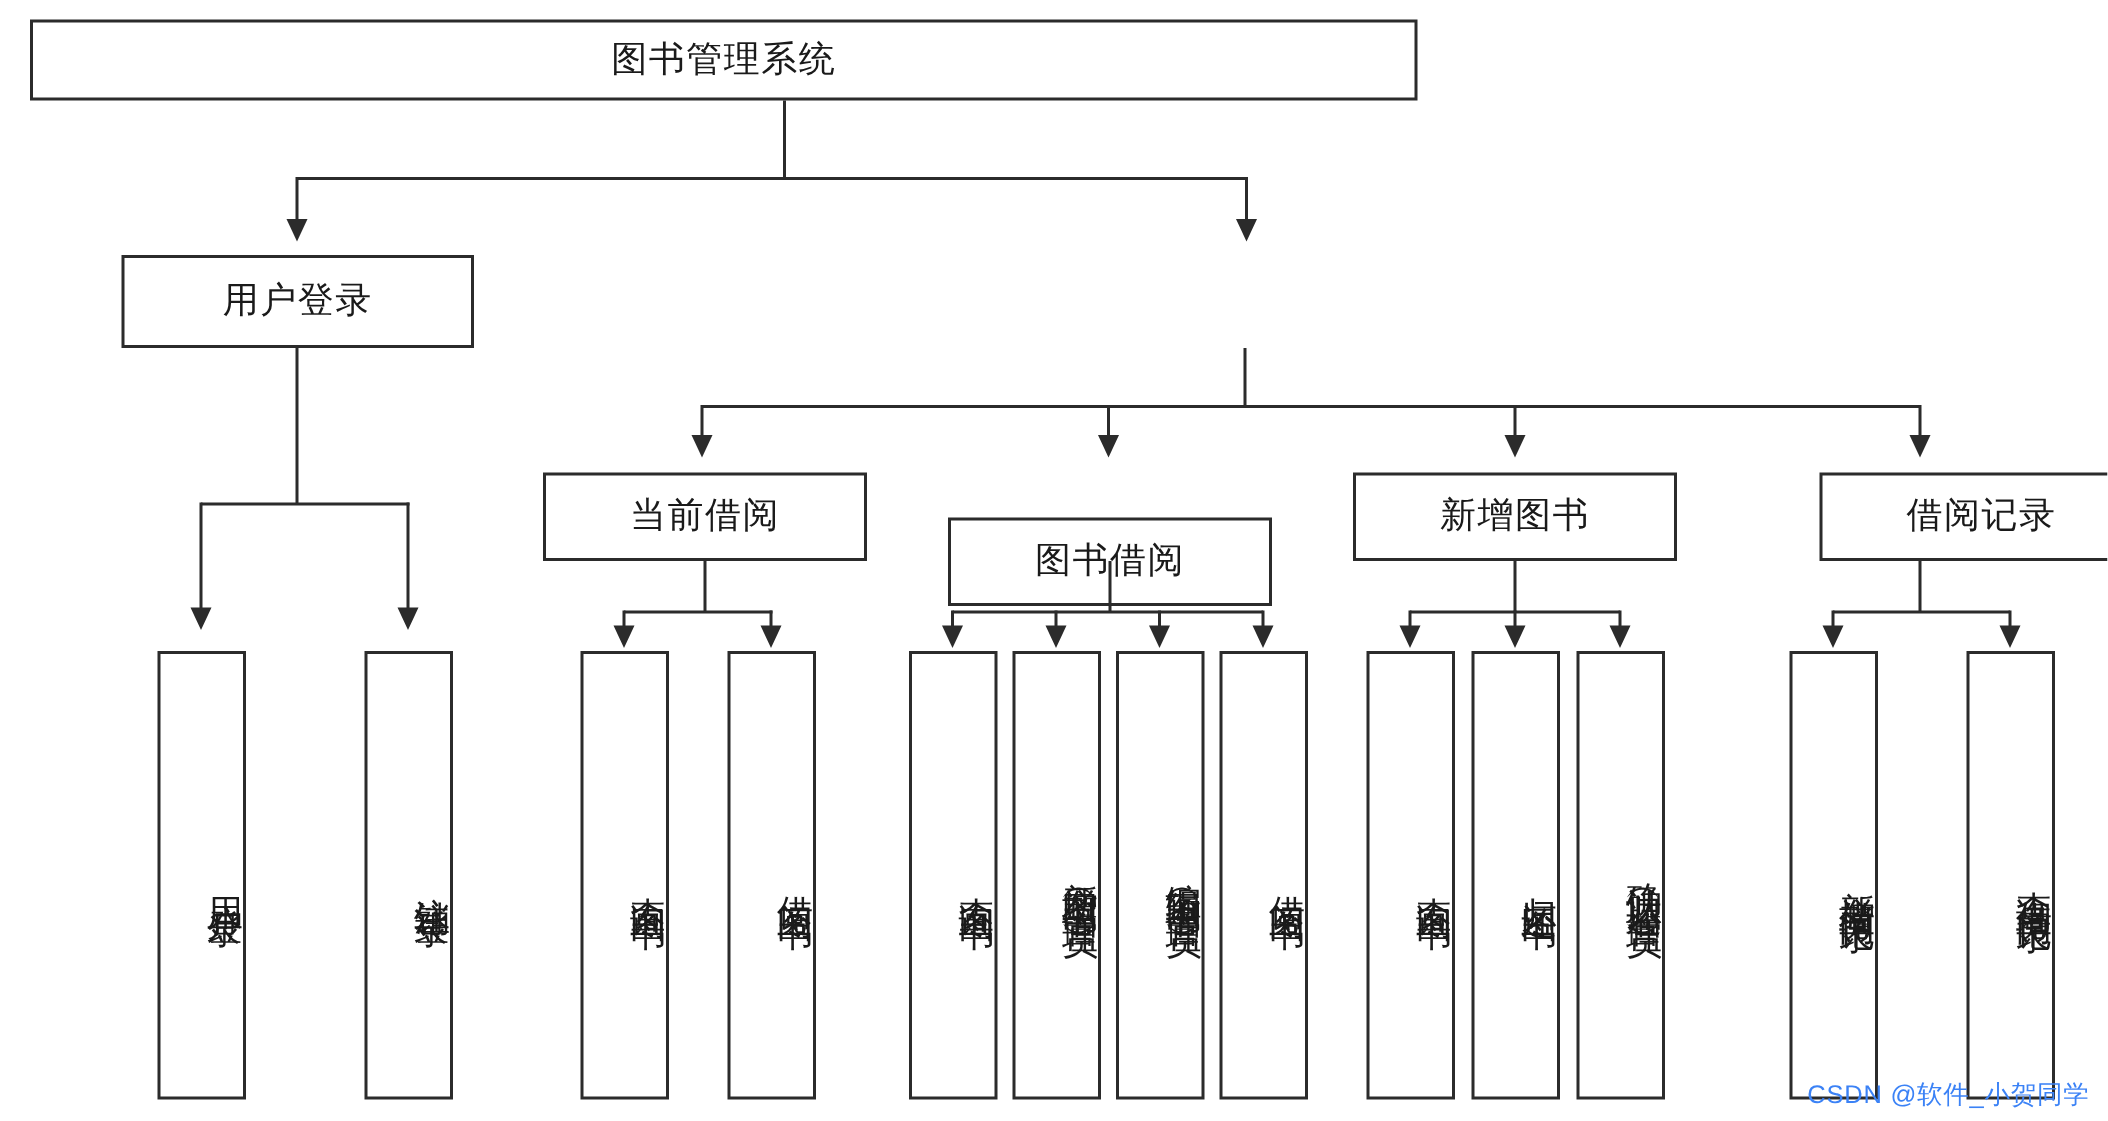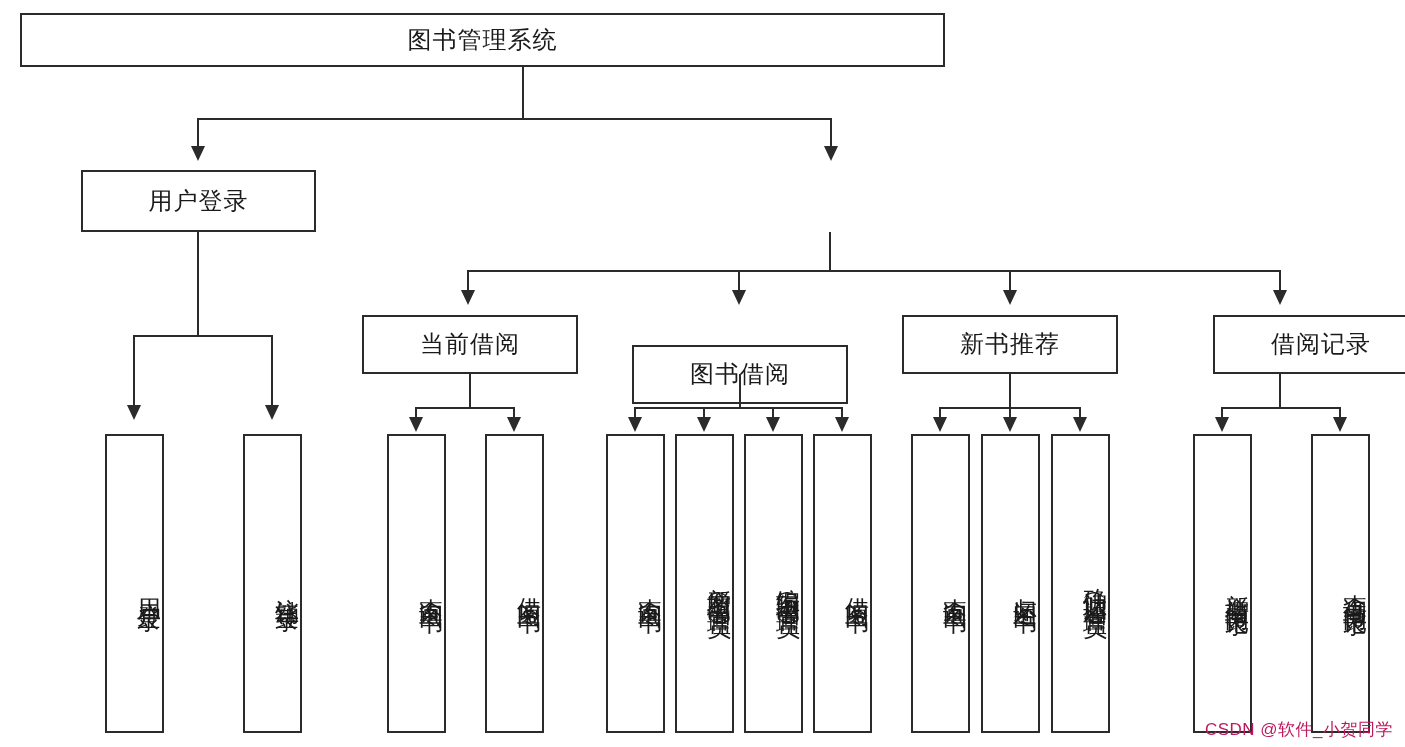--- a/index.html
+++ b/index.html
@@ -54,21 +54,21 @@
     height: 0;
     border-left: 7px solid transparent;
     border-right: 7px solid transparent;
     border-top: 15px solid #2b2b2b;
   }
   #watermark {
     position: absolute;
     right: 12px;
     bottom: 6px;
     font-size: 17px;
-    color: #be185d;
+    color: #3b82f6;
     white-space: nowrap;
     letter-spacing: 0.5px;
   }
 </style>
 </head>
 <body>
 
 <div id="canvas">
 
   <div class="node horiz" style="left:20px; top:13px; width:925px; height:54px;">
@@ -107,21 +107,21 @@
   <div class="edge v" style="left:1279px; top:270px; height:22px;"></div>
   <div class="arrow" style="left:1273px; top:290px;"></div>
 
   <div class="node horiz" style="left:362px; top:315px; width:216px; height:59px;">
     <span>当前借阅</span>
   </div>
   <div class="node horiz" style="left:632px; top:333px; width:216px; height:59px;margin-top:12px;">
     <span>图书借阅</span>
   </div>
   <div class="node horiz" style="left:902px; top:315px; width:216px; height:59px;">
-    <span>新书推荐</span>
+    <span>新增图书</span>
   </div>
   <div class="node horiz" style="left:1172px; top:315px; width:216px; height:59px;margin-left:41px;">
     <span>借阅记录</span>
   </div>
 
   <div class="edge v" style="left:469px; top:374px; height:34px;"></div>
   <div class="edge h" style="left:416px; top:407px; width:99px;"></div>
   <div class="edge v" style="left:415px; top:407px; height:12px;"></div>
   <div class="arrow" style="left:409px; top:417px;"></div>
   <div class="edge v" style="left:513px; top:407px; height:12px;"></div>

